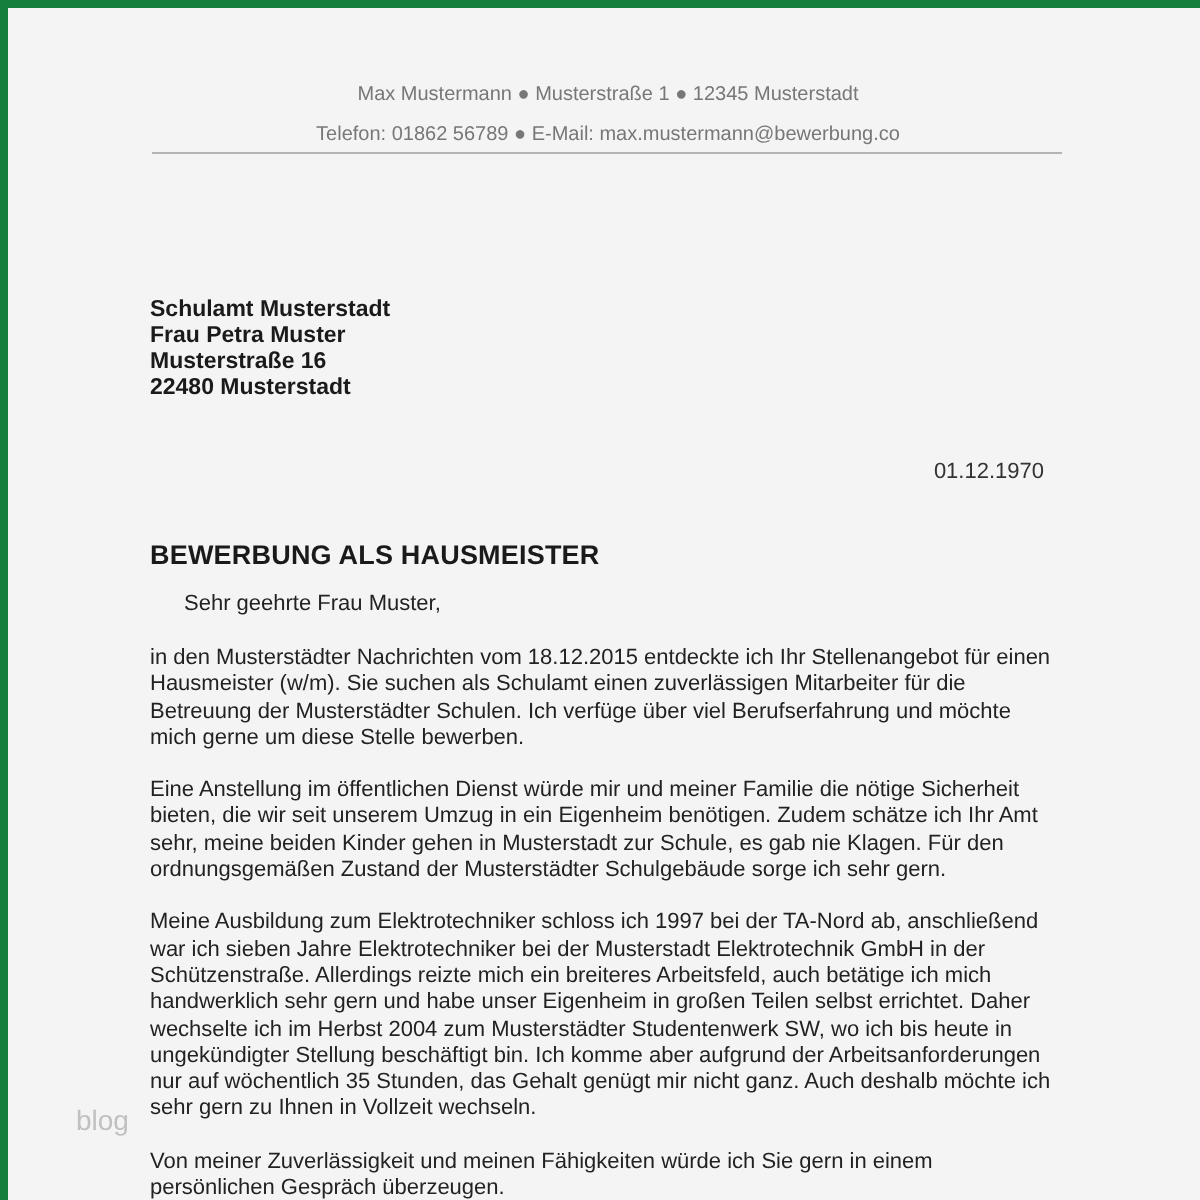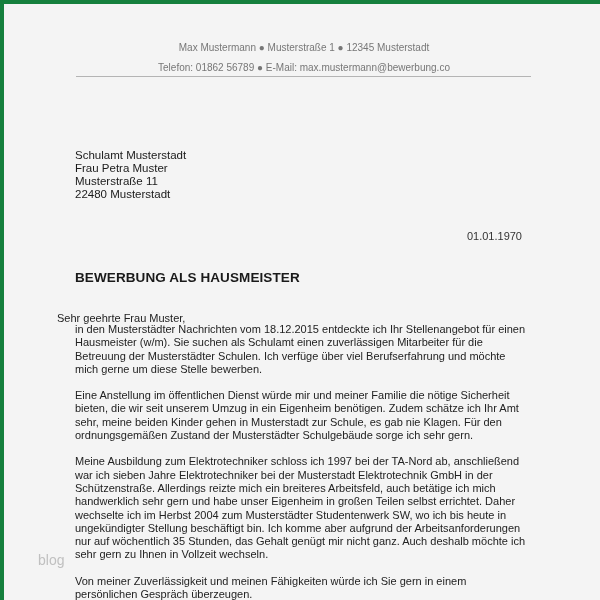--- a/index.html
+++ b/index.html
@@ -18,33 +18,33 @@
   .sender {
     position: absolute; left: 0; top: 34px; width: 600px;
     text-align: center; color: #777; font-size: 10px; line-height: 20px;
   }
   .rule {
     position: absolute; left: 72px; top: 72px; width: 455px; height: 1px;
     background: #b4b4b4;
   }
   .recipient {
     position: absolute; left: 71px; top: 145px;
-    font-weight: normal; font-size: 11.5px; line-height: 13px; color: #1a1a1a;
+    font-weight: bold; font-size: 11.5px; line-height: 13px; color: #1a1a1a;
   }
   .date {
     position: absolute; right: 80px; top: 226px;
     font-size: 11px; color: #333;
   }
   .subject {
     position: absolute; left: 71px; top: 266px;
     font-weight: bold; font-size: 13.5px; color: #1a1a1a; letter-spacing: 0.1px;
   }
   .greeting {
-    position: absolute; left: 53px; top: 292px;
-    font-size: 11px; color: #222; margin-top: 16px;
+    position: absolute; left: 88px; top: 292px;
+    font-size: 11px; color: #222;
   }
   .body-text {
     position: absolute; left: 71px; top: 319px; width: 470px;
     font-size: 11px; line-height: 13.3px; color: #222;
   }
   .body-text p { margin: 0 0 13px 0; white-space: pre-line; }
   .watermark {
     position: absolute; left: 34px; top: 548px;
     font-size: 14px; color: #c0c0c0;
   }
@@ -55,25 +55,25 @@
 <div class="page">
   <div class="sender">
     <div>Max Mustermann ● Musterstraße 1 ● 12345 Musterstadt</div>
     <div>Telefon: 01862 56789 ● E-Mail: max.mustermann@bewerbung.co</div>
   </div>
   <div class="rule"></div>
 
   <div class="recipient">
     <div>Schulamt Musterstadt</div>
     <div>Frau Petra Muster</div>
-    <div>Musterstraße 11</div>
+    <div>Musterstraße 16</div>
     <div>22480 Musterstadt</div>
   </div>
 
-  <div class="date">01.01.1970</div>
+  <div class="date">01.12.1970</div>
 
   <div class="subject">BEWERBUNG ALS HAUSMEISTER</div>
 
   <div class="greeting">Sehr geehrte Frau Muster,</div>
 
   <div class="body-text">
     <p>in den Musterstädter Nachrichten vom 18.12.2015 entdeckte ich Ihr Stellenangebot für einen
 Hausmeister (w/m). Sie suchen als Schulamt einen zuverlässigen Mitarbeiter für die
 Betreuung der Musterstädter Schulen. Ich verfüge über viel Berufserfahrung und möchte
 mich gerne um diese Stelle bewerben.</p>

